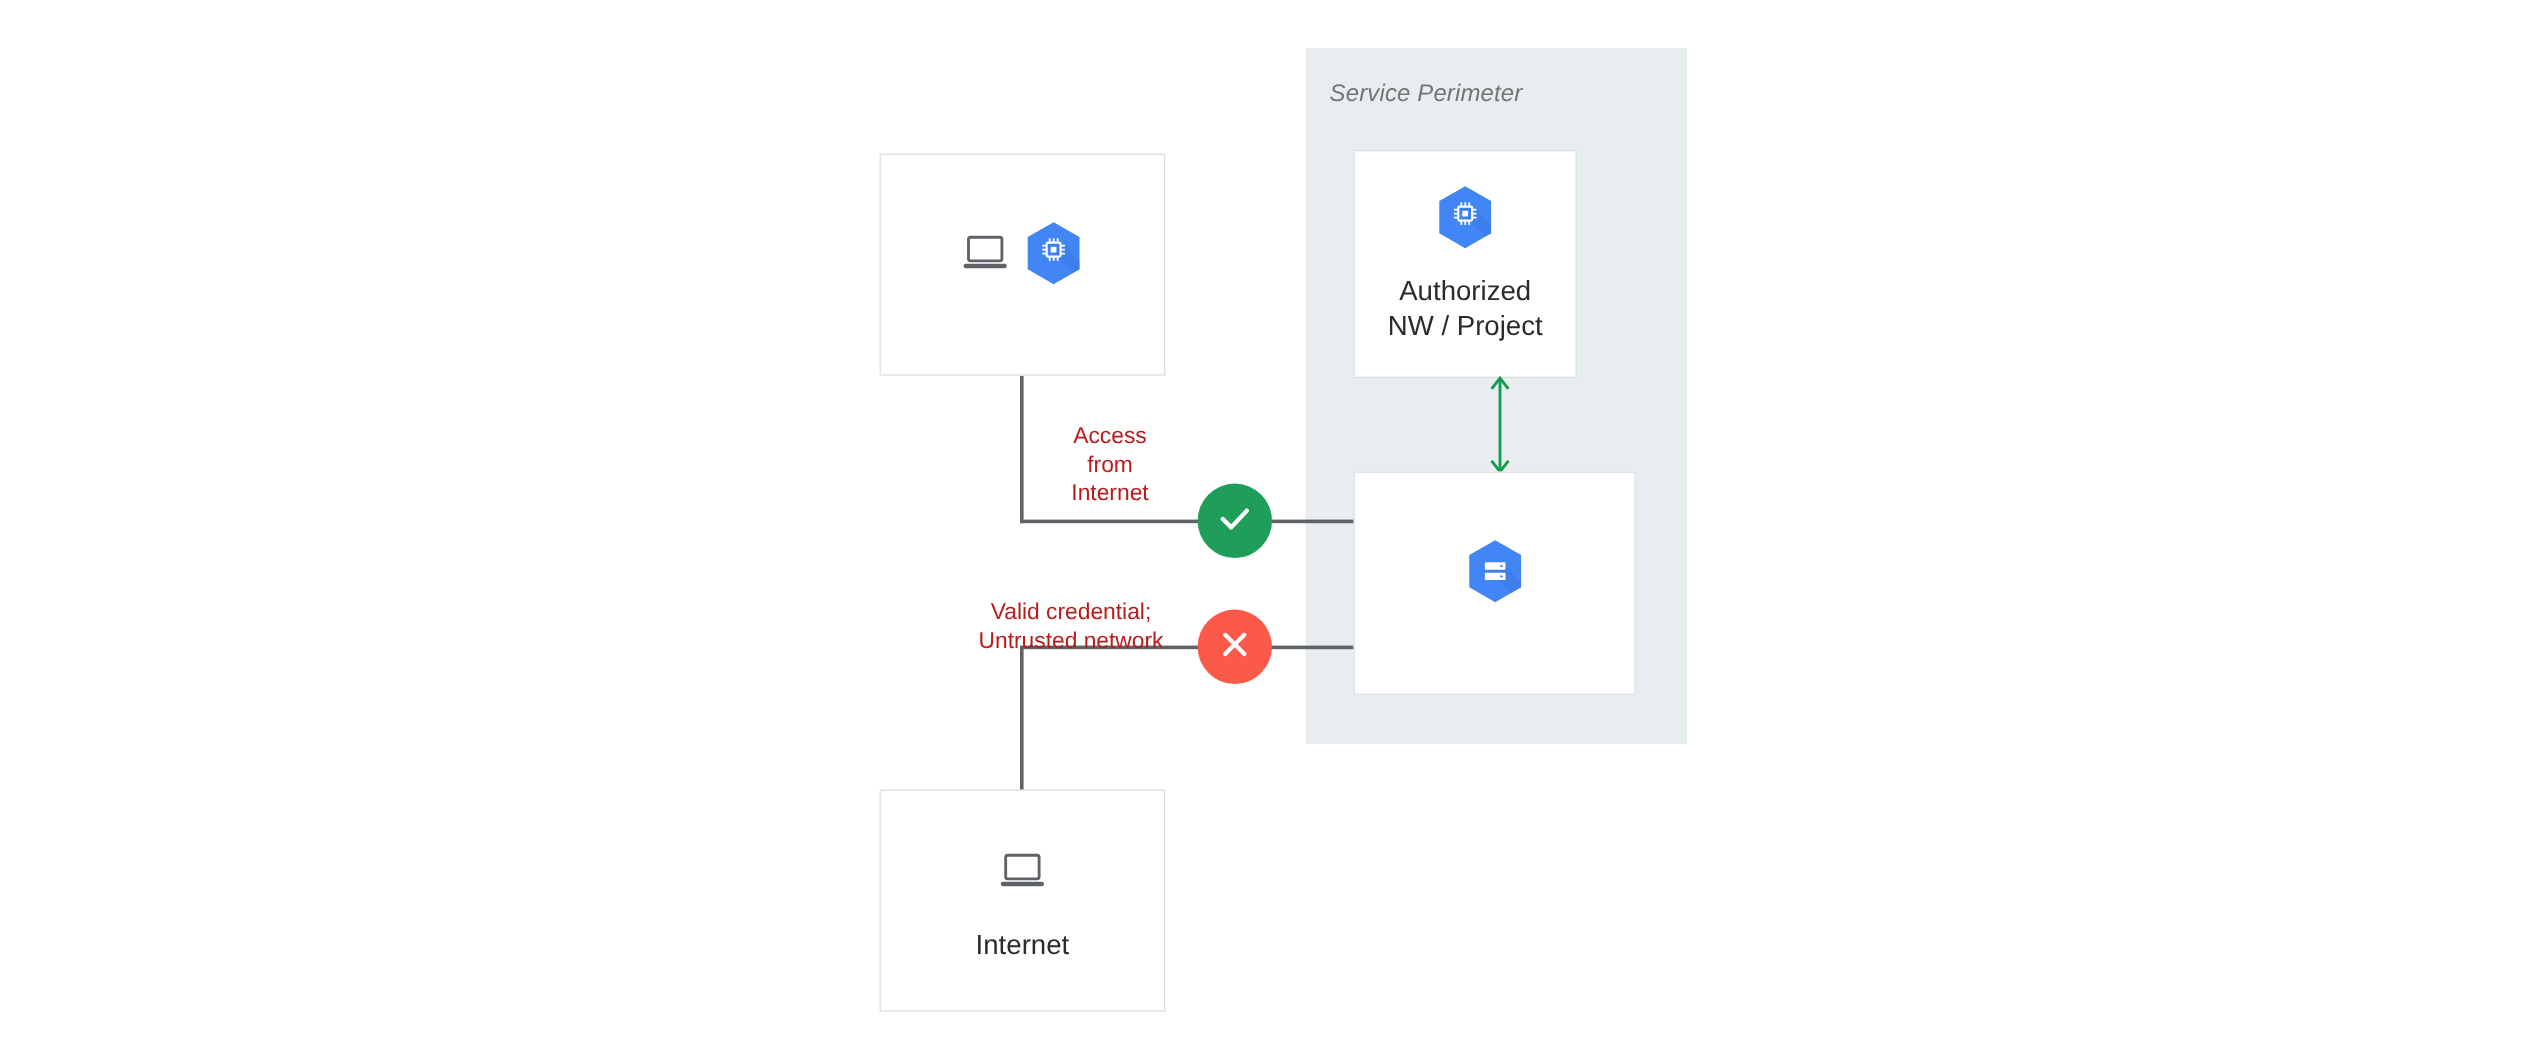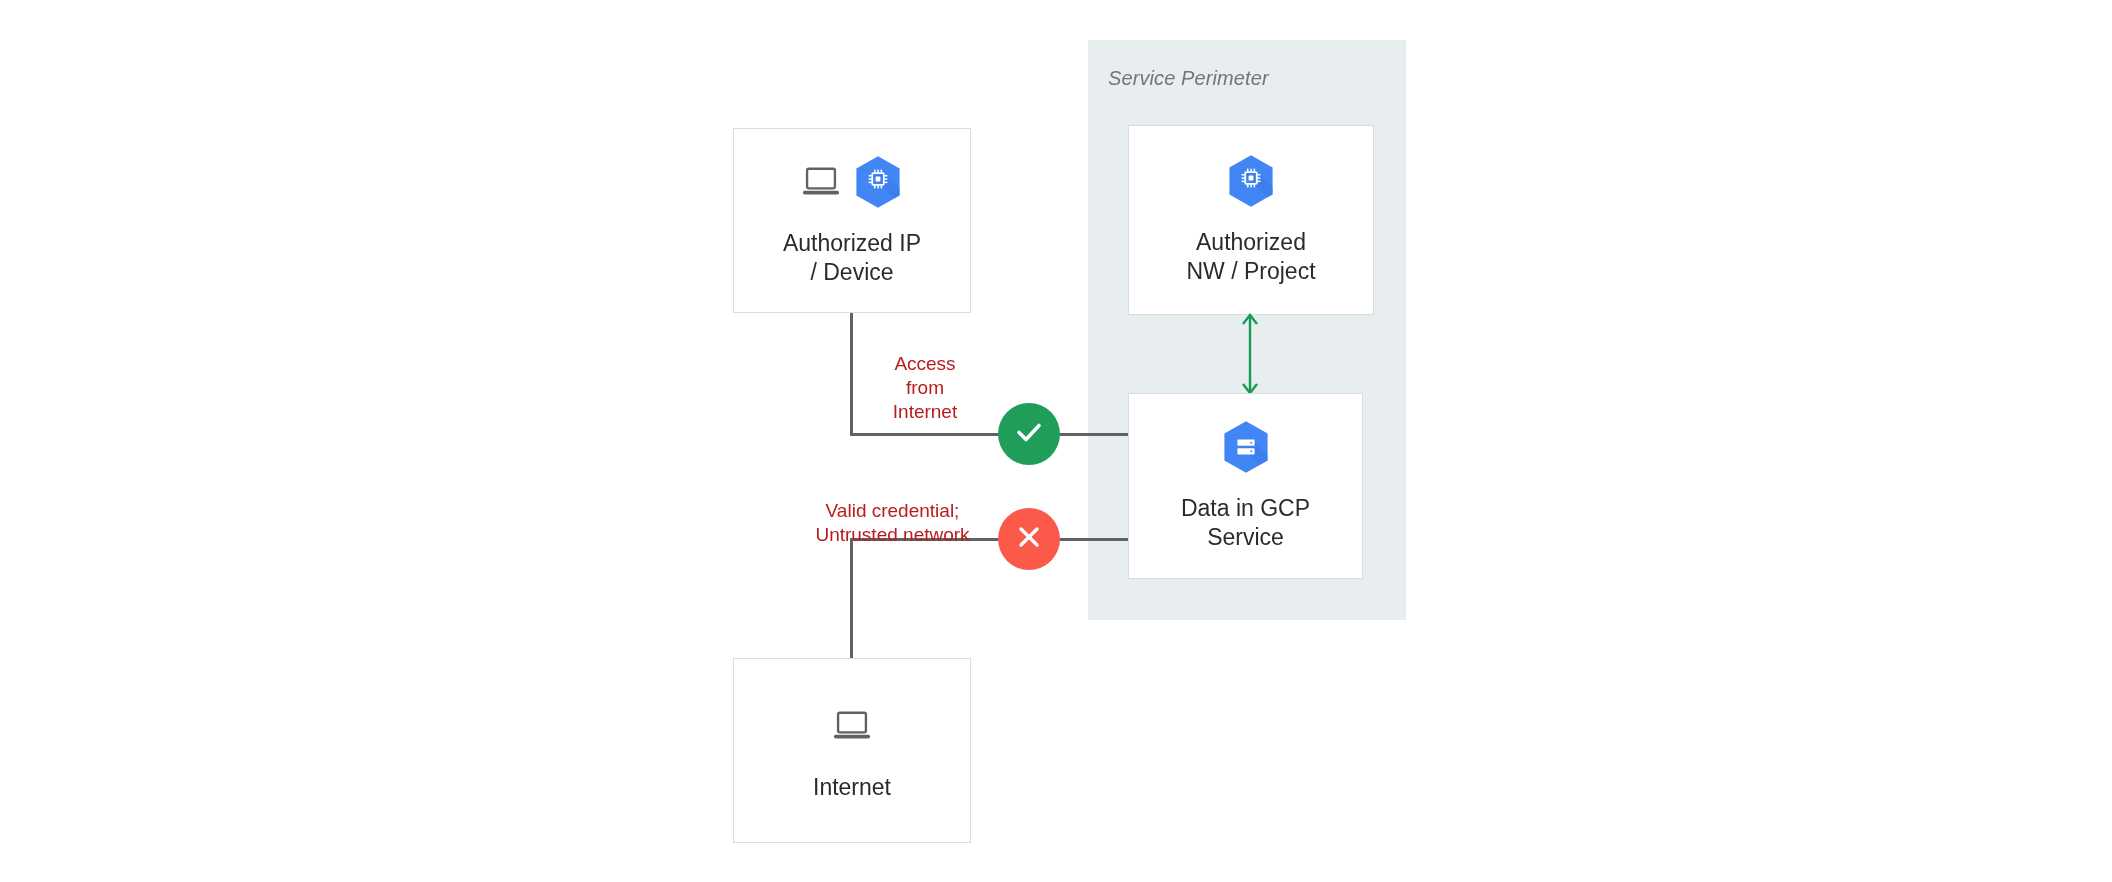--- a/index.html
+++ b/index.html
@@ -60,21 +60,21 @@
   }
   .node-label {
     font-size: 23px;
     line-height: 29px;
     color: #2b2b2b;
     text-align: center;
     white-space: pre-line;
   }
 
   #node-authorized-ip   { left: 733px;  top: 128px; width: 238px; height: 185px; }
-  #node-authorized-nw   { left: 1128px; top: 125px; width: 246px; height: 190px; }
+  #node-authorized-nw   { left: 1128px; top: 125px; width: 186px; height: 190px; }
   #node-data-gcp        { left: 1128px; top: 393px; width: 235px; height: 186px; }
   #node-internet        { left: 733px;  top: 658px; width: 238px; height: 185px; }
 
   
   .laptop-icon  { display: block; }
   .hex-icon     { display: block; }
 
   
   .line {
     position: absolute;
@@ -174,22 +174,20 @@
             <rect x="14.6" y="20.0" width="3.0" height="1.5"></rect>
             <rect x="14.6" y="23.3" width="3.0" height="1.5"></rect>
             <rect x="14.6" y="26.6" width="3.0" height="1.5"></rect>
             <rect x="30.4" y="20.0" width="3.0" height="1.5"></rect>
             <rect x="30.4" y="23.3" width="3.0" height="1.5"></rect>
             <rect x="30.4" y="26.6" width="3.0" height="1.5"></rect>
           </g>
         </svg>
       </span>
     </div>
-    <div class="node-label">Authorized IP
-/ Device</div>
   </div>
 
   <div class="node" id="node-authorized-nw">
     <div class="node-icons">
       <span>
         <svg class="hex-icon" width="48" height="54" viewBox="0 0 48 54" aria-hidden="true">
           <defs>
             <clipPath id="hexclip2">
               <path d="M24 1.2 L45.6 13.6 L45.6 40.4 L24 52.8 L2.4 40.4 L2.4 13.6 Z"></path>
             </clipPath>
@@ -246,22 +244,20 @@
             <rect x="15.4" y="19.6" width="17.2" height="6.2" rx="0.9"></rect>
             <rect x="15.4" y="28.2" width="17.2" height="6.2" rx="0.9"></rect>
           </g>
           <g fill="#4285f4">
             <circle cx="29.2" cy="22.7" r="1.0"></circle>
             <circle cx="29.2" cy="31.3" r="1.0"></circle>
           </g>
         </svg>
       </span>
     </div>
-    <div class="node-label">Data in GCP
-Service</div>
   </div>
 
   <div class="node" id="node-internet">
     <div class="node-icons">
       <span>
         <svg class="laptop-icon" width="38" height="32" viewBox="0 0 24 20" aria-hidden="true">
           <rect x="3.2" y="1.6" width="17.6" height="12.4" rx="1.1" fill="none" stroke="#5f6368" stroke-width="1.5"></rect>
           <rect x="0.6" y="15.6" width="22.8" height="2.3" rx="1.1" fill="#5f6368"></rect>
         </svg>
       </span>

